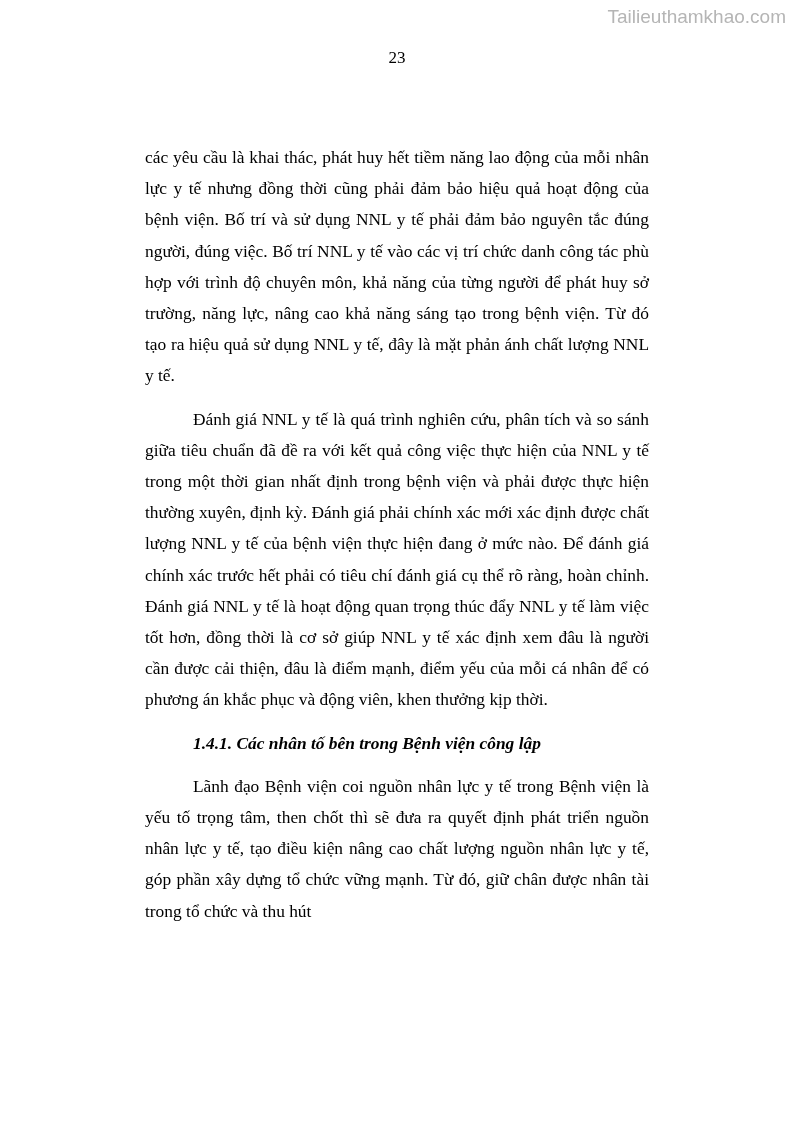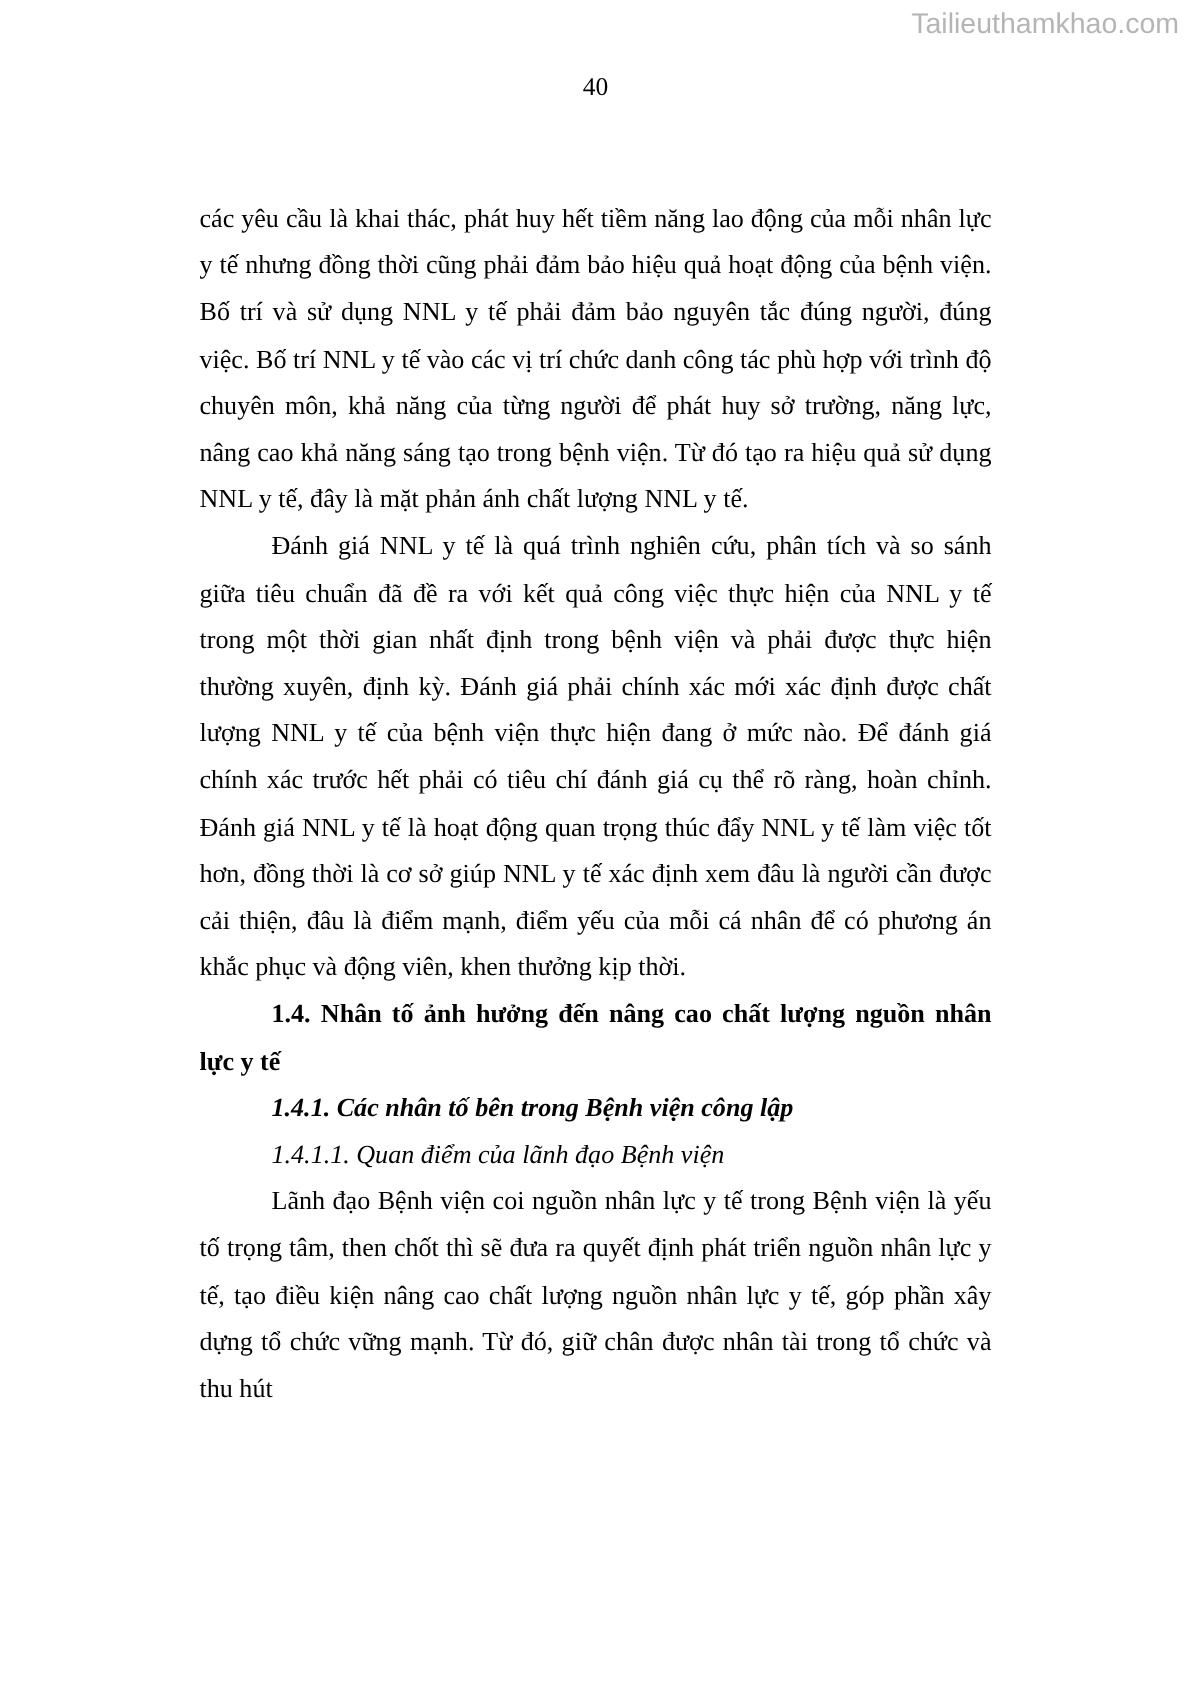--- a/index.html
+++ b/index.html
@@ -1,31 +1,29 @@
 <!DOCTYPE html>
 <html><head>
 <meta charset="utf-8">
 <style>
   html, body { margin: 0; padding: 0; background: #ffffff; }
   body { width: 794px; height: 1123px; position: relative; overflow: hidden; font-family: "Liberation Serif", "DejaVu Serif", serif; color: #000; }
   .watermark { position: absolute; top: 6px; right: 8px; font-family: "Liberation Sans", "DejaVu Sans", sans-serif; font-size: 19px; color: #b5b5b5; }
   .page-num { position: absolute; top: 48px; left: 0; width: 794px; text-align: center; font-size: 17px; }
   .content { position: absolute; top: 130px; left: 133px; width: 528px; font-size: 17.4px; line-height: 31.2px; }
-  .para { margin: 0; text-align: justify; }
+  .para { margin: 12px; text-align: justify; }
   .indent { text-indent: 48px; }
   .h-bold { font-weight: bold; }
   .h-bi { font-weight: bold; font-style: italic; }
   .h-i { font-style: italic; }
 </style>
 </head>
 <body>
 
 <div class="watermark">Tailieuthamkhao.com</div>
-<div class="page-num">40</div>
+<div class="page-num">23</div>
 
 <div class="content">
   <p class="para">các yêu cầu là khai thác, phát huy hết tiềm năng lao động của mỗi nhân lực y tế nhưng đồng thời cũng phải đảm bảo hiệu quả hoạt động của bệnh viện. Bố trí và sử dụng NNL y tế phải đảm bảo nguyên tắc đúng người, đúng việc. Bố trí NNL y tế vào các vị trí chức danh công tác phù hợp với trình độ chuyên môn, khả năng của từng người để phát huy sở trường, năng lực, nâng cao khả năng sáng tạo trong bệnh viện. Từ đó tạo ra hiệu quả sử dụng NNL y tế, đây là mặt phản ánh chất lượng NNL y tế.</p>
   <p class="para indent">Đánh giá NNL y tế là quá trình nghiên cứu, phân tích và so sánh giữa tiêu chuẩn đã đề ra với kết quả công việc thực hiện của NNL y tế trong một thời gian nhất định trong bệnh viện và phải được thực hiện thường xuyên, định kỳ. Đánh giá phải chính xác mới xác định được chất lượng NNL y tế của bệnh viện thực hiện đang ở mức nào. Để đánh giá chính xác trước hết phải có tiêu chí đánh giá cụ thể rõ ràng, hoàn chỉnh. Đánh giá NNL y tế là hoạt động quan trọng thúc đẩy NNL y tế làm việc tốt hơn, đồng thời là cơ sở giúp NNL y tế xác định xem đâu là người cần được cải thiện, đâu là điểm mạnh, điểm yếu của mỗi cá nhân để có phương án khắc phục và động viên, khen thưởng kịp thời.</p>
-  <p class="para indent h-bold">1.4. Nhân tố ảnh hưởng đến nâng cao chất lượng nguồn nhân lực y tế</p>
   <p class="para indent h-bi">1.4.1. Các nhân tố bên trong Bệnh viện công lập</p>
-  <p class="para indent h-i">1.4.1.1. Quan điểm của lãnh đạo Bệnh viện</p>
   <p class="para indent">Lãnh đạo Bệnh viện coi nguồn nhân lực y tế trong Bệnh viện là yếu tố trọng tâm, then chốt thì sẽ đưa ra quyết định phát triển nguồn nhân lực y tế, tạo điều kiện nâng cao chất lượng nguồn nhân lực y tế, góp phần xây dựng tổ chức vững mạnh. Từ đó, giữ chân được nhân tài trong tổ chức và thu hút</p>
 </div>
 
 </body></html>

